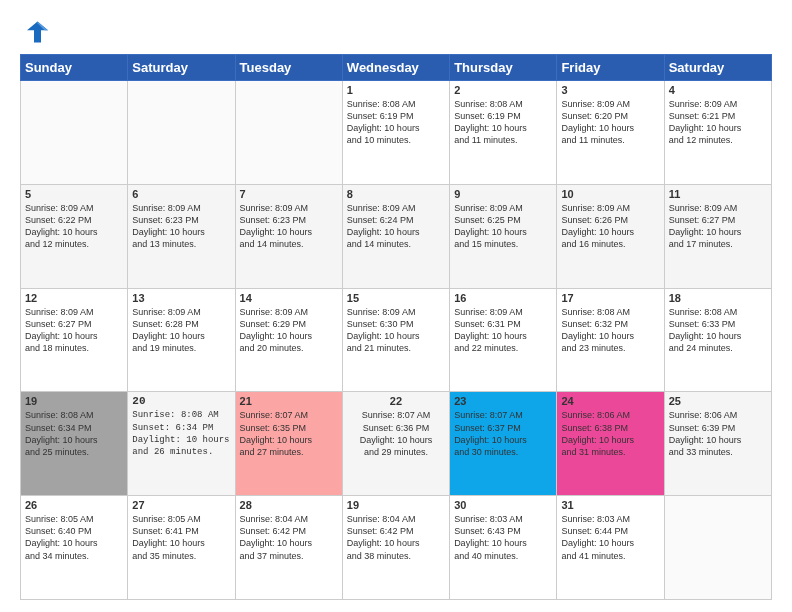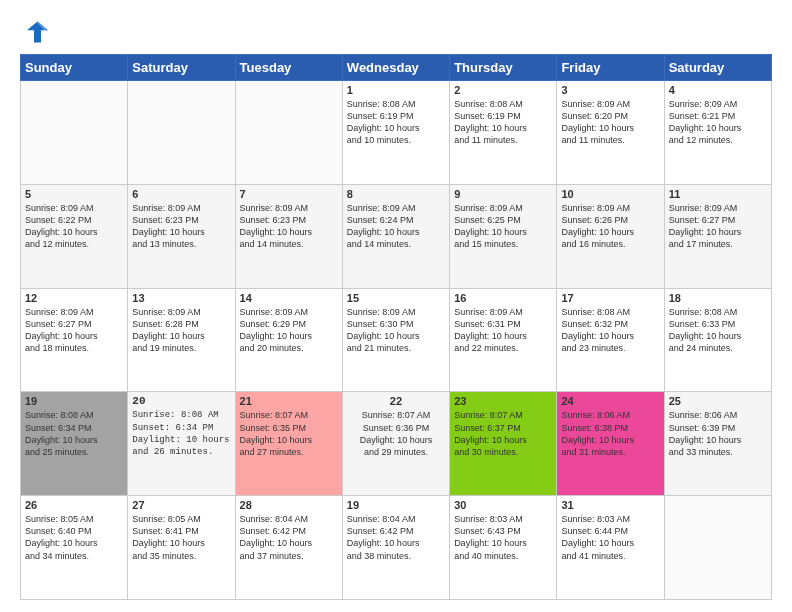--- a/index.html
+++ b/index.html
@@ -294,21 +294,21 @@
 Daylight: 10 hours
 and 27 minutes.</div>
           </td>
           <td style="background: rgb(245, 245, 245); text-align: center;">
             <span class="day-num">22</span>
             <div class="cell-text" style="white-space: pre-line;">Sunrise: 8:07 AM
 Sunset: 6:36 PM
 Daylight: 10 hours
 and 29 minutes.</div>
           </td>
-          <td style="background: #84cc16;">
+          <td style="background: #0ea5e9;">
             <span class="day-num">23</span>
             <div class="cell-text" style="white-space: pre-line;">Sunrise: 8:07 AM
 Sunset: 6:37 PM
 Daylight: 10 hours
 and 30 minutes.</div>
           </td>
           <td style="background: #ec4899;">
             <span class="day-num">24</span>
             <div class="cell-text" style="white-space: pre-line;">Sunrise: 8:06 AM
 Sunset: 6:38 PM

